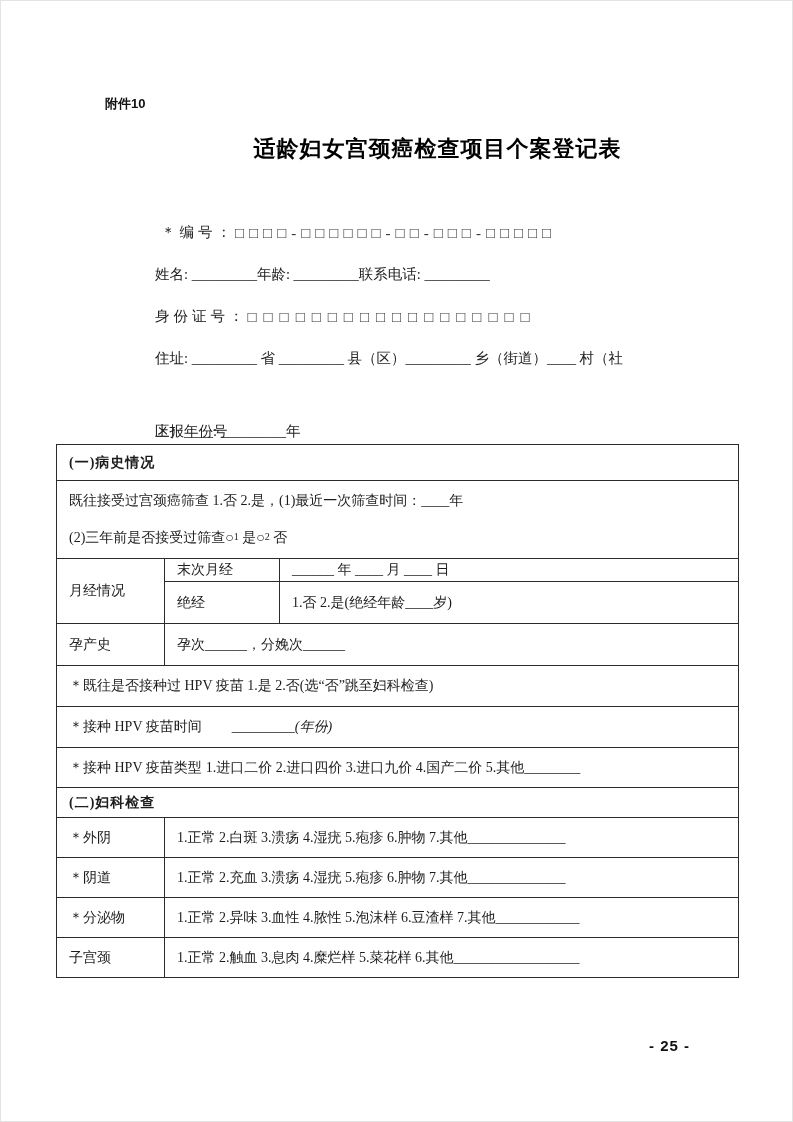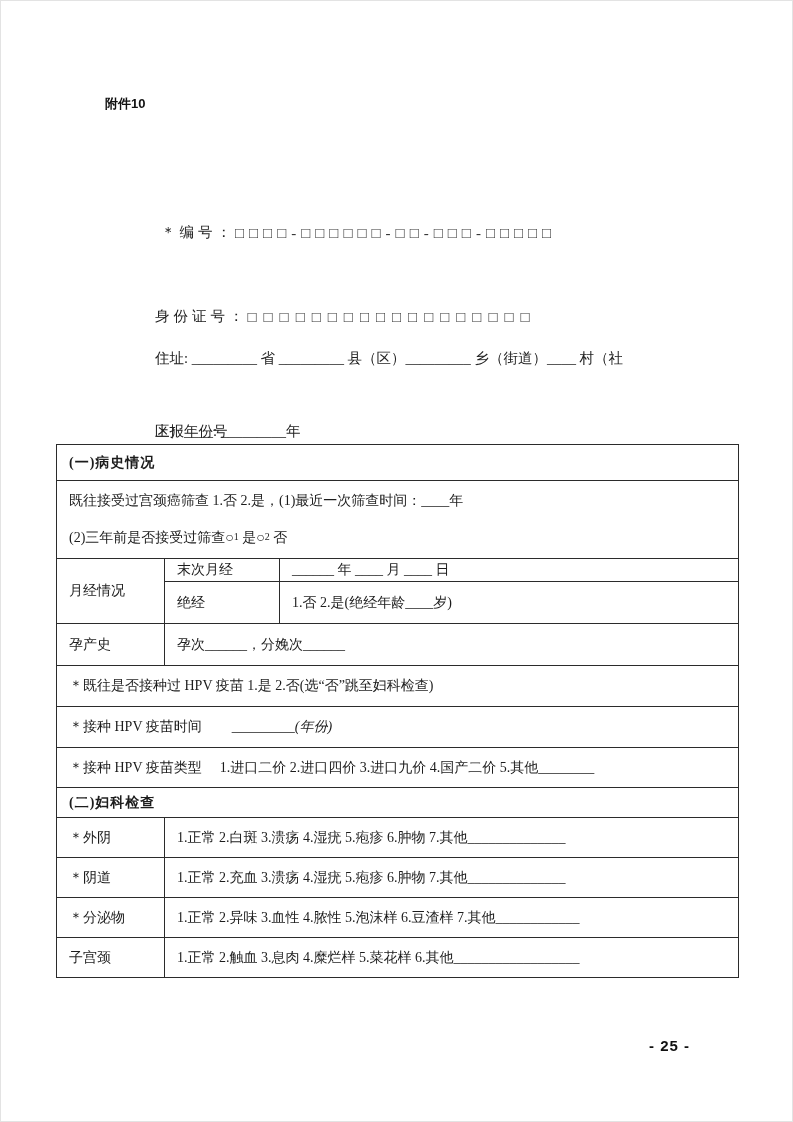--- a/index.html
+++ b/index.html
@@ -63,41 +63,45 @@
     vertical-align: middle;
     overflow: hidden; white-space: nowrap;
   }
   td.section-head {
     font-weight: bold; font-size: 15px;
     letter-spacing: 1px; color: #000;
   }
   td.two-line { line-height: 36px; padding-left: 3px; }
   td.exam-label { border-right: 2px solid #000; }
   .cell-gap-lg { margin-left: 30px; font-style: italic; }
-  .cell-gap-md { margin-left: 18px; }
+  .cell-gap-md { margin-left: 4px; }
   sup.circ-num { font-size: 10px; vertical-align: 2px; }
   
   .page-number {
     position: absolute; left: 648px; top: 1036px;
     font-family: "Liberation Sans", sans-serif;
     font-weight: 600; font-size: 15px; color: #111;
     letter-spacing: 1px;
   }
 </style>
 </head>
 <body>
 
 <div class="page">
 
   <div class="attachment">附件10</div>
+  <div class="doc-title-wrap">
+    <span class="doc-title">适龄妇女宫颈癌检查项目个案登记表</span>
+  </div>
 
   <div class="field-line line-serial">
     <span class="spaced-label">＊编号：</span><span class="boxes">□□□□-□□□□□□-□□-□□□-□□□□□</span>
   </div>
 
+  <div class="field-line line-name">姓名: _________年龄: _________联系电话: _________</div>
 
   <div class="field-line line-id">
     <span class="spaced-label">身份证号：</span><span class="boxes boxes-id">□□□□□□□□□□□□□□□□□□</span>
   </div>
 
   <div class="field-line line-addr1">住址: _________ 省 _________ 县（区）_________ 乡（街道）____ 村（社</div>
   <div class="field-line line-addr2">区）____号</div>
   <div class="field-line line-year">上报年份: _________年</div>
 
   <table class="form">

